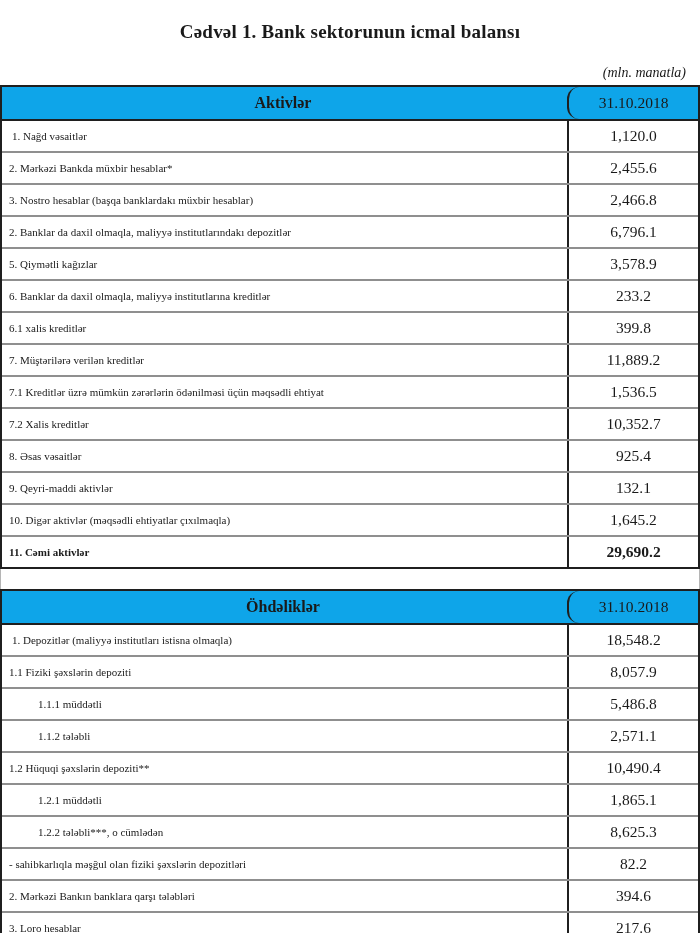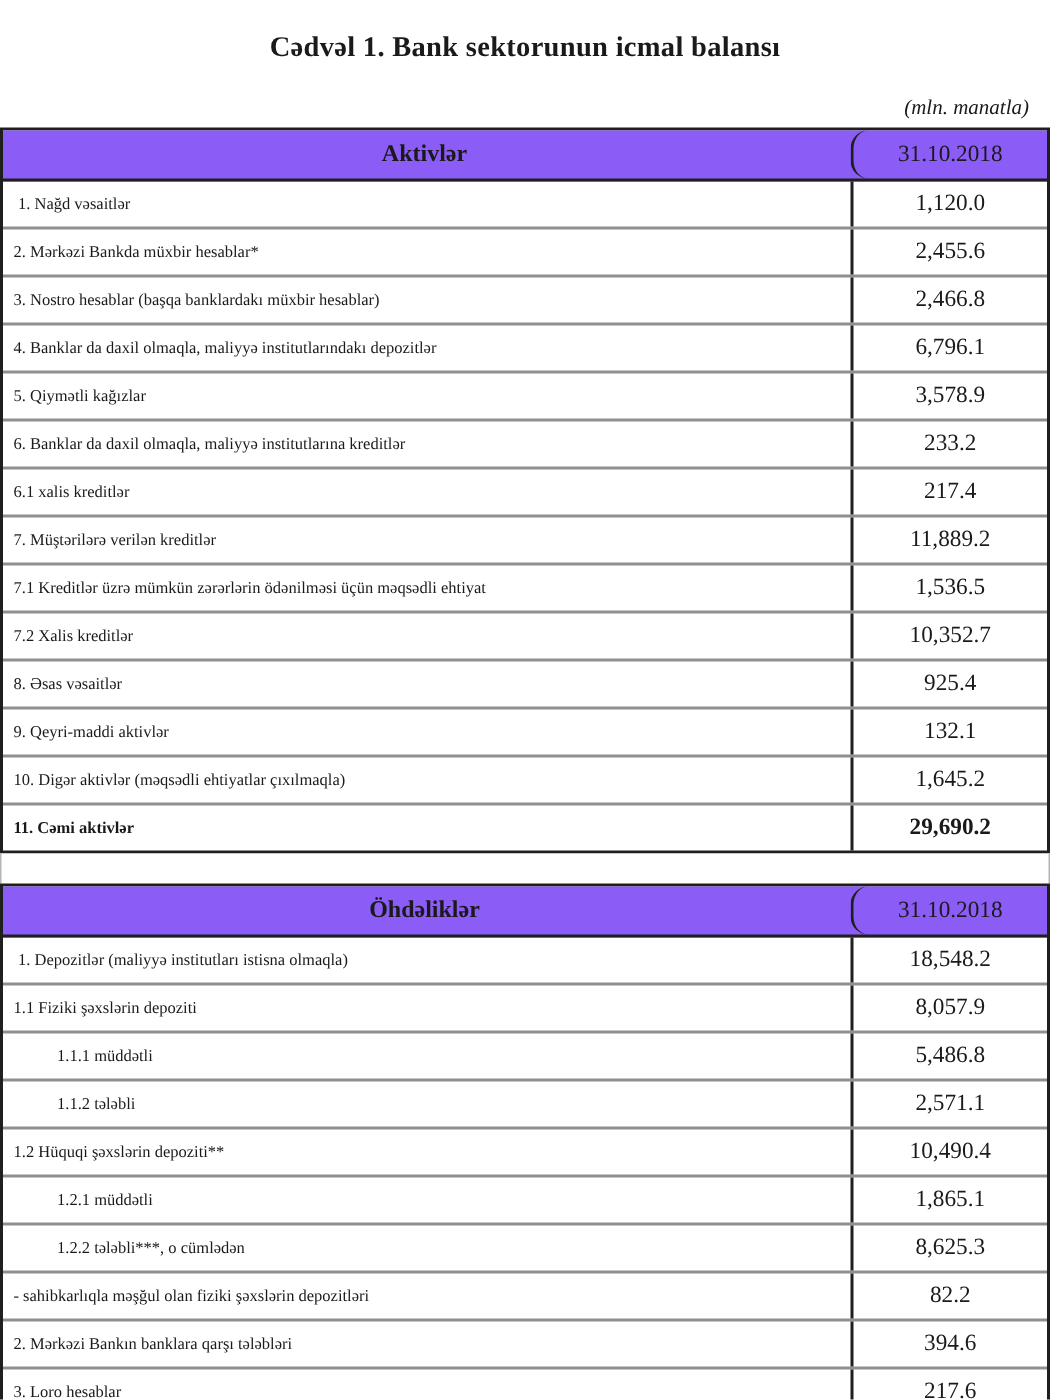--- a/index.html
+++ b/index.html
@@ -23,21 +23,21 @@
     padding-right: 14px;
     margin-top: 22px;
     margin-bottom: 4px;
   }
   .tbl {
     border: 2px solid #1f1f1f;
     width: 700px;
   }
   .tr { display: flex; align-items: stretch; }
   .tr.head {
-    background: #8b5cf6;
+    background: #0ea5e9;
     min-height: 34px;
     border-bottom: 2px solid #1f1f1f;
   }
   .tr.data + .tr.data { border-top: 2px solid #8f8f8f; gap: 15px; }
   .td-label {
     flex: 1 1 auto;
     display: flex;
     align-items: center;
     padding: 5px 10px 5px 7px;
     font-size: 11px;
@@ -89,34 +89,34 @@
     </div>
     <div class="tr data">
       <div class="td-label">2. Mərkəzi Bankda müxbir hesablar*</div>
       <div class="td-value">2,455.6</div>
     </div>
     <div class="tr data">
       <div class="td-label">3. Nostro hesablar (başqa banklardakı müxbir hesablar)</div>
       <div class="td-value">2,466.8</div>
     </div>
     <div class="tr data">
-      <div class="td-label">4. Banklar da daxil olmaqla, maliyyə institutlarındakı depozitlər</div>
+      <div class="td-label">2. Banklar da daxil olmaqla, maliyyə institutlarındakı depozitlər</div>
       <div class="td-value">6,796.1</div>
     </div>
     <div class="tr data">
       <div class="td-label">5. Qiymətli kağızlar</div>
       <div class="td-value">3,578.9</div>
     </div>
     <div class="tr data">
       <div class="td-label">6. Banklar da daxil olmaqla, maliyyə institutlarına kreditlər</div>
       <div class="td-value">233.2</div>
     </div>
     <div class="tr data">
       <div class="td-label">6.1  xalis kreditlər</div>
-      <div class="td-value">217.4</div>
+      <div class="td-value">399.8</div>
     </div>
     <div class="tr data">
       <div class="td-label">7. Müştərilərə verilən kreditlər</div>
       <div class="td-value">11,889.2</div>
     </div>
     <div class="tr data">
       <div class="td-label">7.1 Kreditlər üzrə mümkün zərərlərin ödənilməsi üçün məqsədli ehtiyat</div>
       <div class="td-value">1,536.5</div>
     </div>
     <div class="tr data">

